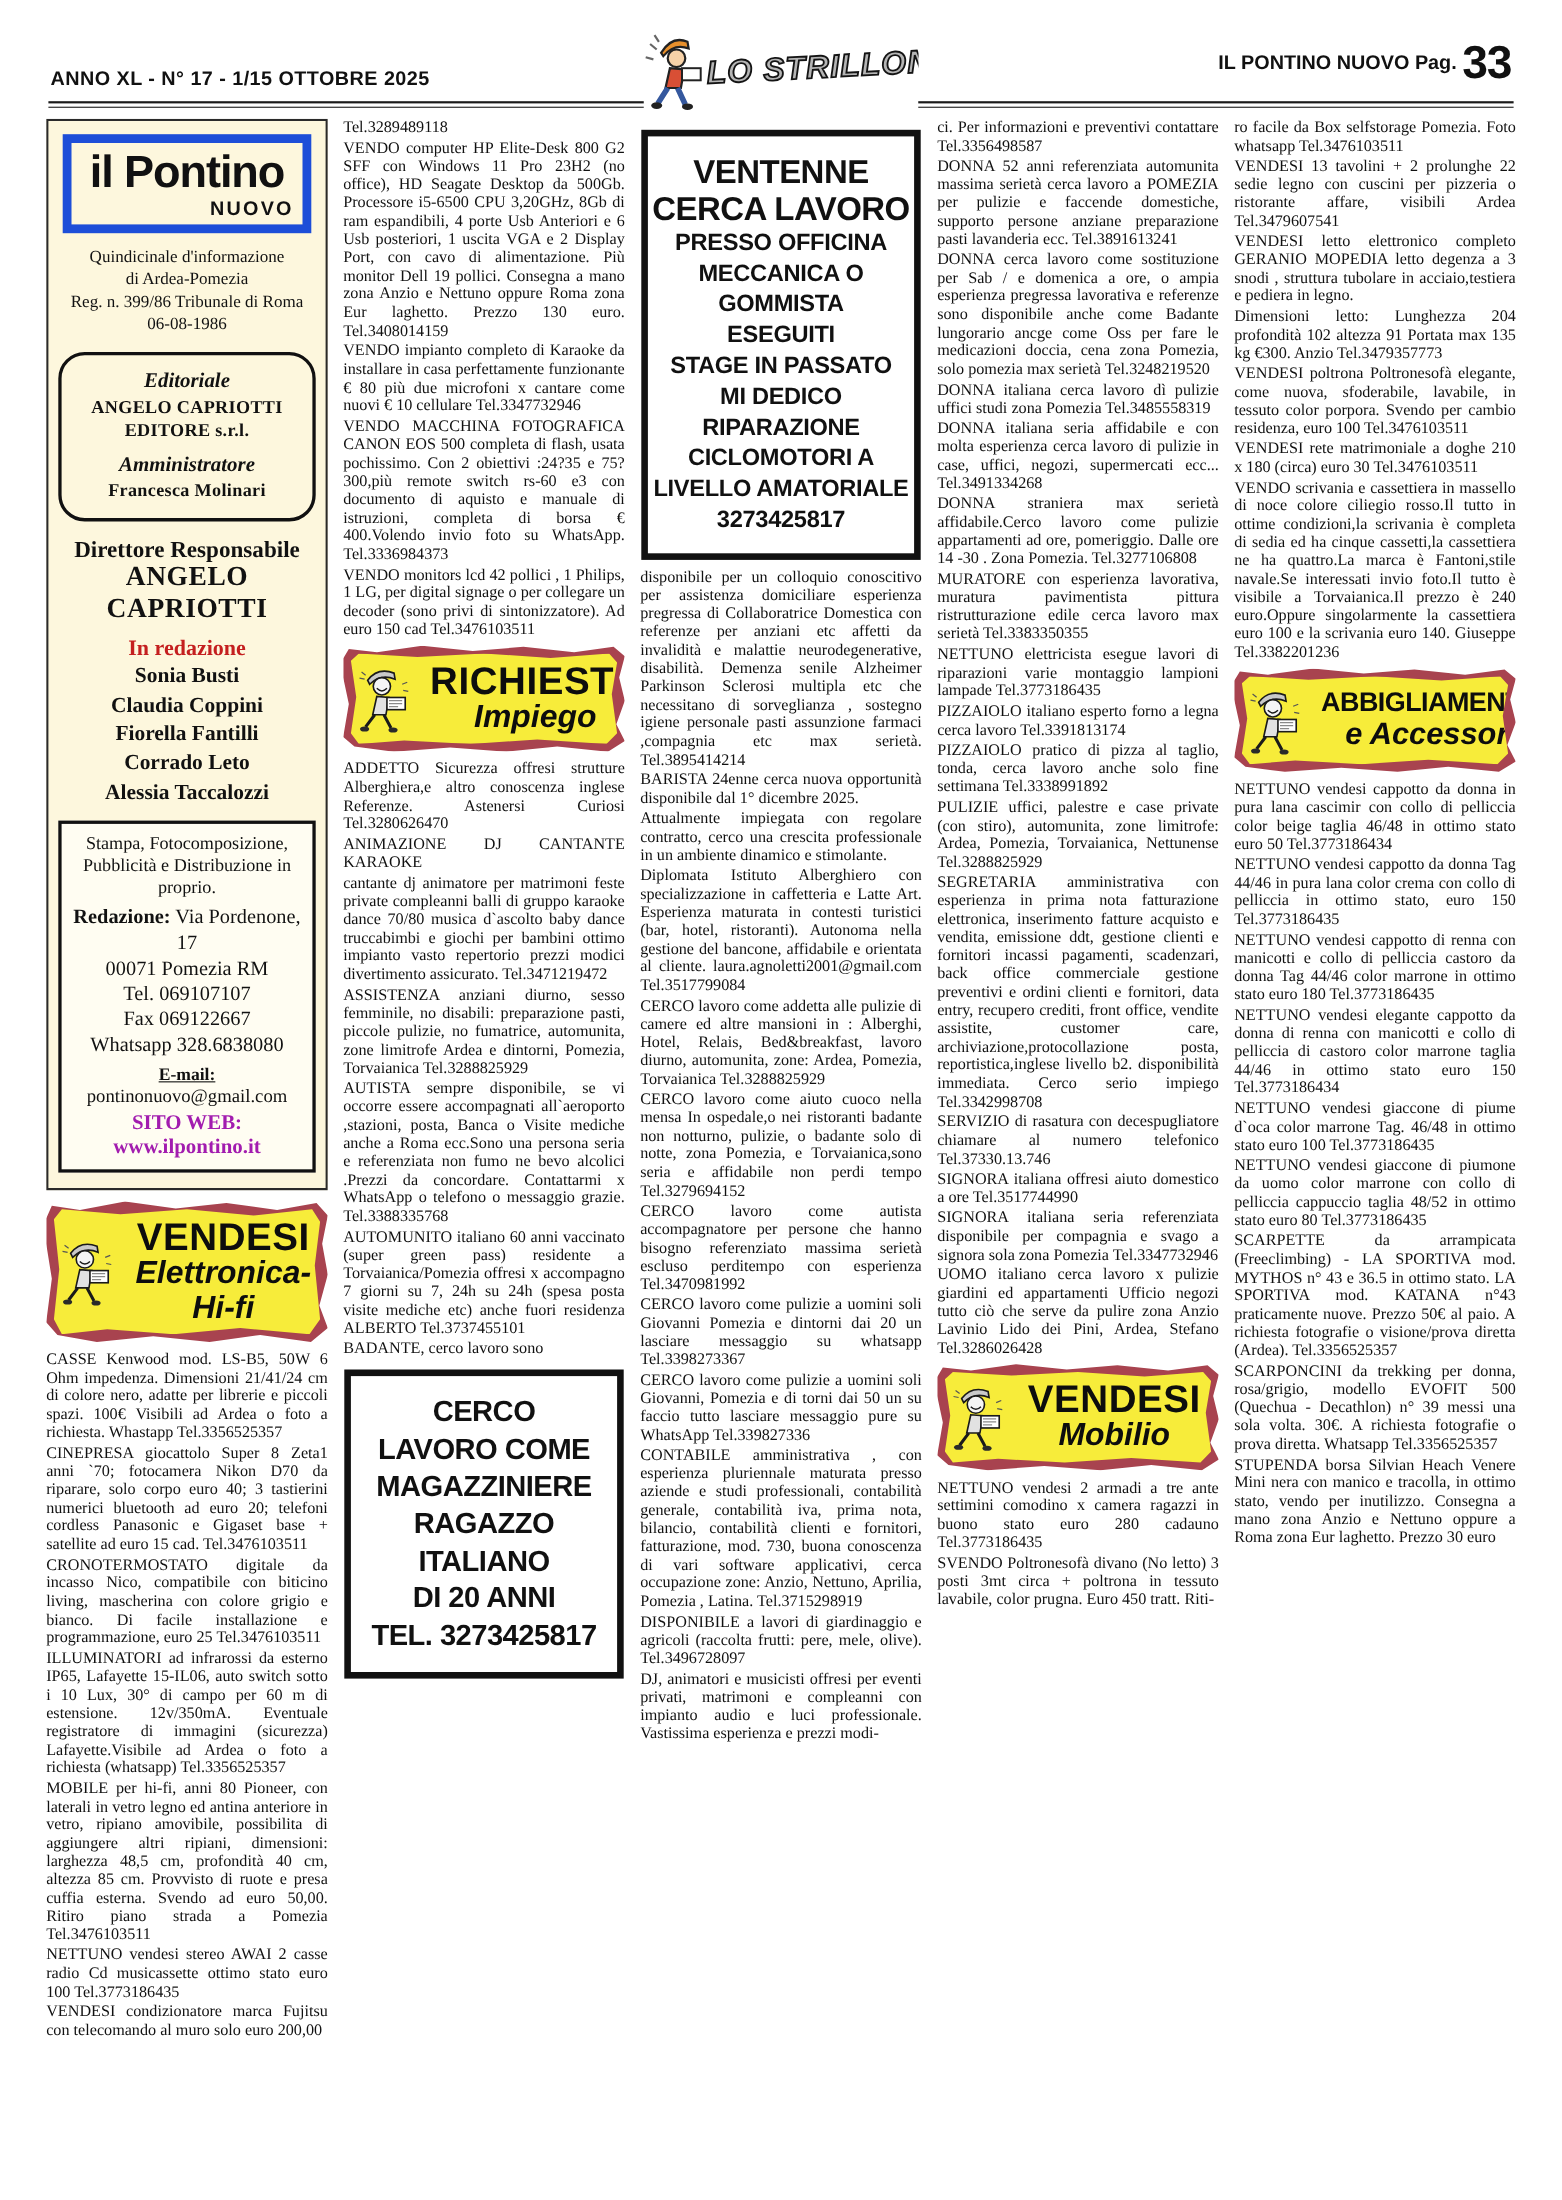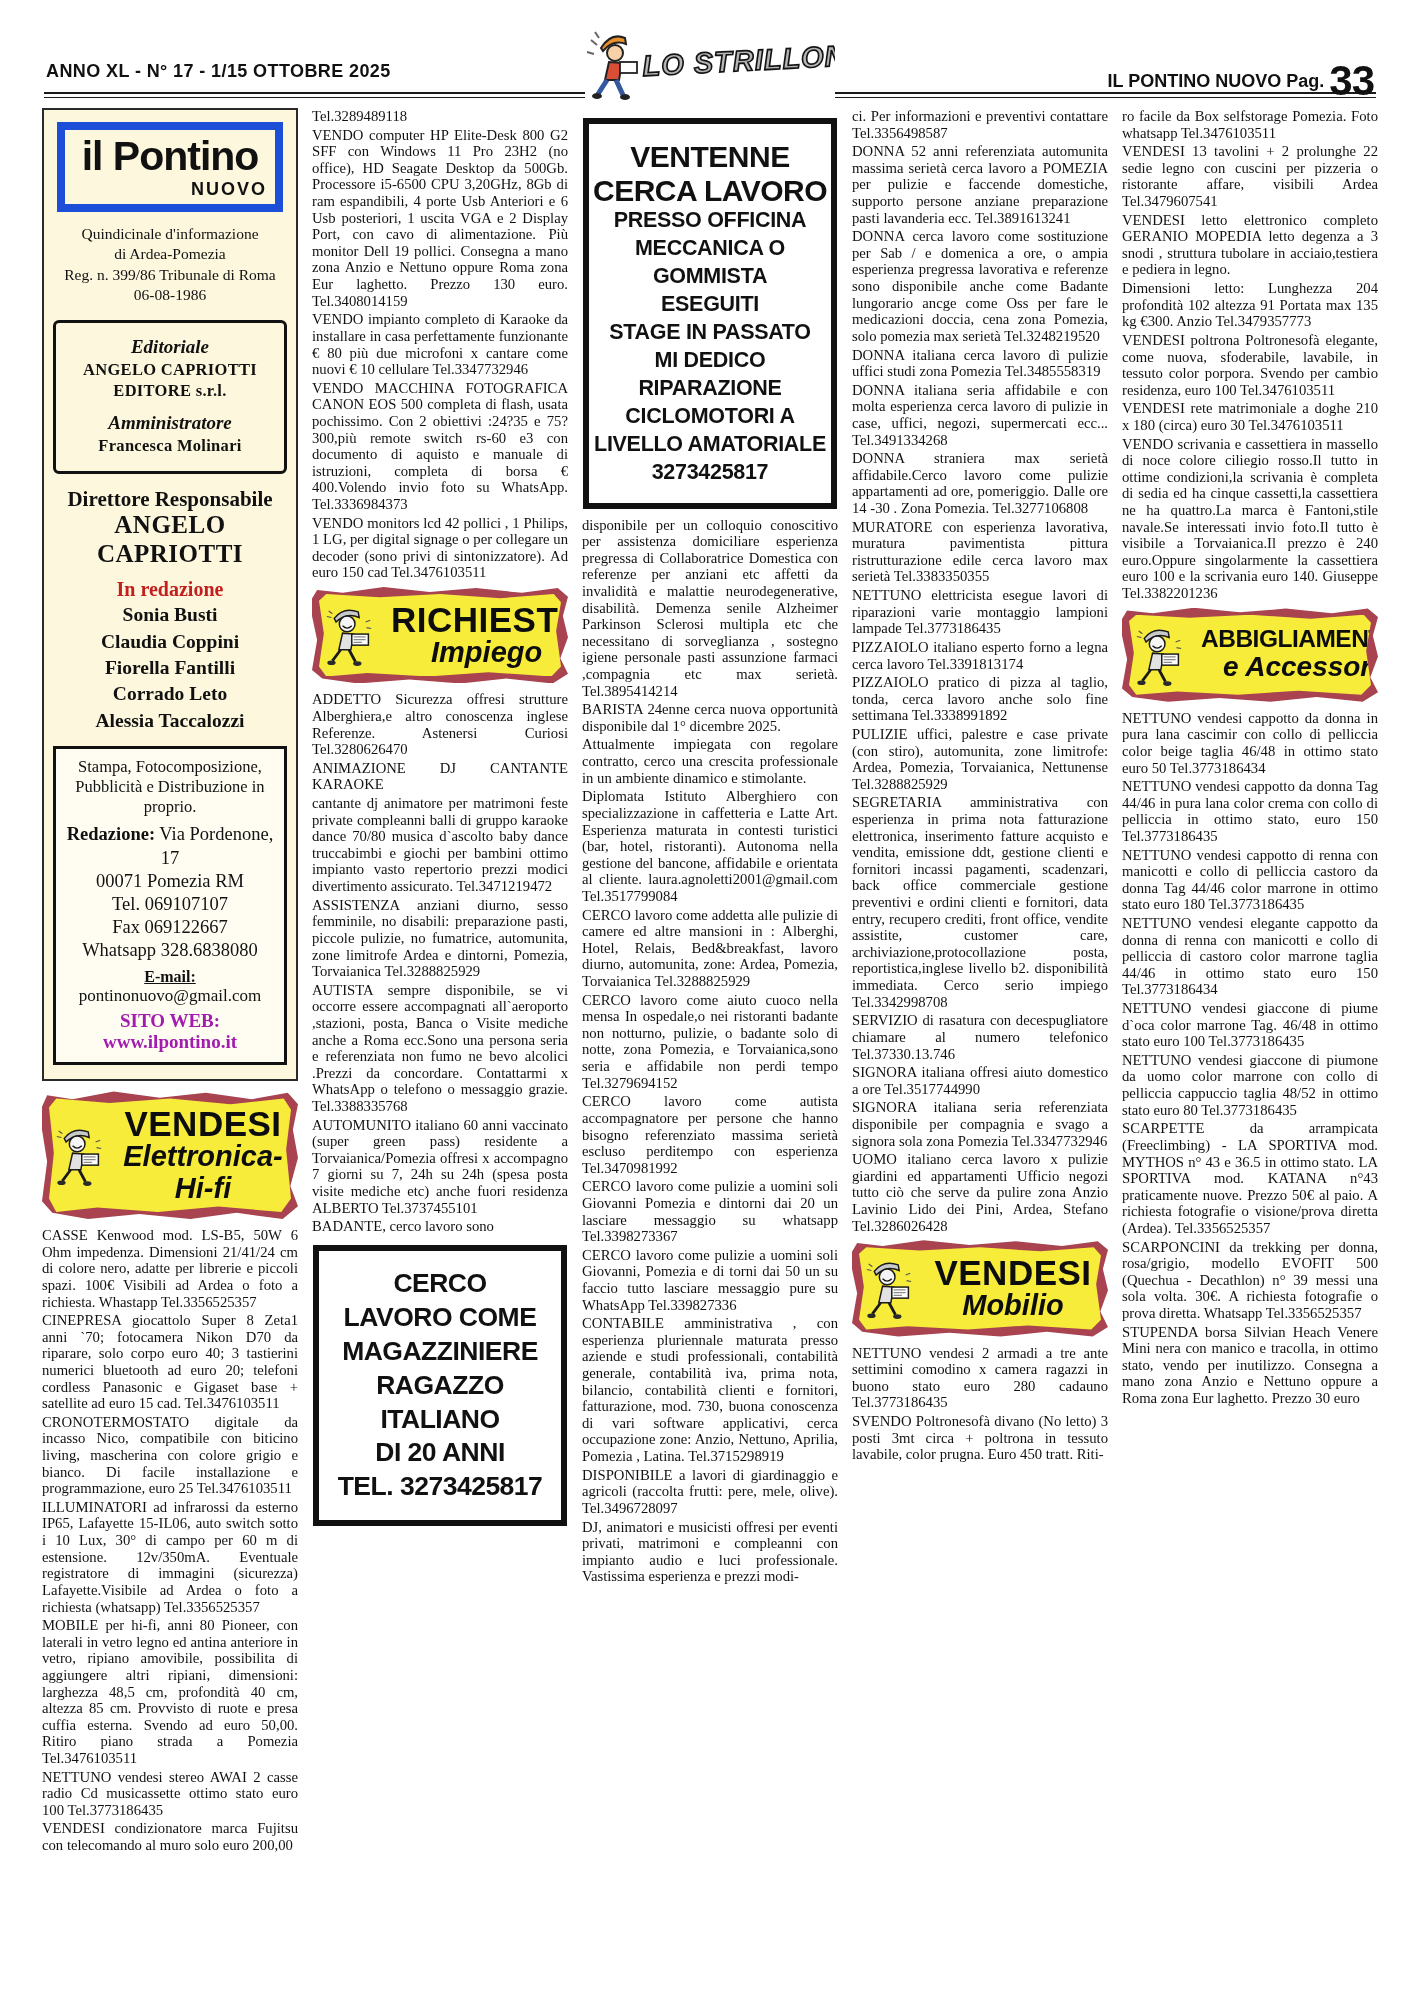--- a/index.html
+++ b/index.html
@@ -3,35 +3,35 @@
 <meta charset="utf-8">
 <style>
   html,body{margin:0;padding:0;background:#e8e8e8;}
   .page{position:relative;width:1420px;height:2000px;background:#ffffff;margin:0 auto;overflow:hidden;
         font-family:"Liberation Serif",serif;color:#111;}
   
   .hdr{position:relative;height:104px;}
   .hdr-rule{position:absolute;left:44px;right:44px;top:92px;height:3px;
             border-top:2px solid #1b1b1b;border-bottom:1px solid #1b1b1b;}
   .hdr-left{position:absolute;left:46px;top:62px;font:bold 18px/1 "Liberation Sans",sans-serif;letter-spacing:.4px;}
-  .hdr-right{position:absolute;right:46px;top:60px;font:bold 18px/1 "Liberation Sans",sans-serif;text-align:right;}
+  .hdr-right{position:absolute;right:46px;top:36px;font:bold 18px/1 "Liberation Sans",sans-serif;text-align:right;}
   .hdr-right .pgnum{font-size:42px;vertical-align:-8px;letter-spacing:-1px;}
   .hdr-logo{position:absolute;left:50%;top:26px;transform:translateX(-50%);}
   
   .content{display:flex;gap:14px;padding:4px 42px 0;}
   .col{width:256px;flex:0 0 256px;font-size:14.7px;line-height:1.13;text-align:justify;
        overflow:hidden;max-height:1886px;overflow-wrap:break-word;}
   .col p.ad{margin:0 0 2px;}
   
   .masthead{border:2px solid #2a2a2a;background:#fdf7dd;padding:12px 9px 14px;text-align:center;margin-bottom:10px;}
   .mh-titlebox{border:8px solid #1d4ed8;padding:6px 8px 6px;margin:0 4px 12px;}
   .mh-title{font:bold 41px/1 "Liberation Sans",sans-serif;letter-spacing:-1px;}
   .mh-nuovo{font:bold 18px/1 "Liberation Sans",sans-serif;text-align:right;margin-top:3px;letter-spacing:2px;}
   .mh-subline{font-size:15.5px;line-height:1.32;}
-  .mh-roundbox{border:3px solid #111;border-radius:6px;margin:14px 0;padding:12px 4px 14px;}
+  .mh-roundbox{border:3px solid #111;border-radius:24px;margin:14px 0;padding:12px 4px 14px;}
   .mh-ed-label{font-style:italic;font-weight:bold;font-size:19px;line-height:1.25;}
   .mh-ed-name{font-weight:bold;font-size:16.5px;line-height:1.3;letter-spacing:.3px;}
   .mh-gap{height:10px;}
   .mh-dir-label{font-weight:bold;font-size:21px;margin-top:4px;font-family:"Liberation Serif",serif;}
   .mh-dir-name{font-weight:bold;font-size:25px;letter-spacing:.5px;margin-bottom:10px;}
   .mh-inred{color:#c41f1f;font-weight:bold;font-size:20px;margin:8px 0 2px;}
   .mh-name{font-weight:bold;font-size:19.5px;line-height:1.35;}
   .mh-infobox{border:3px solid #111;margin-top:12px;padding:8px 3px 10px;background:#fffdf2;}
   .mh-info1{font-size:16.5px;line-height:1.22;margin-bottom:6px;}
   .mh-redline{font-size:18.5px;line-height:1.25;}

